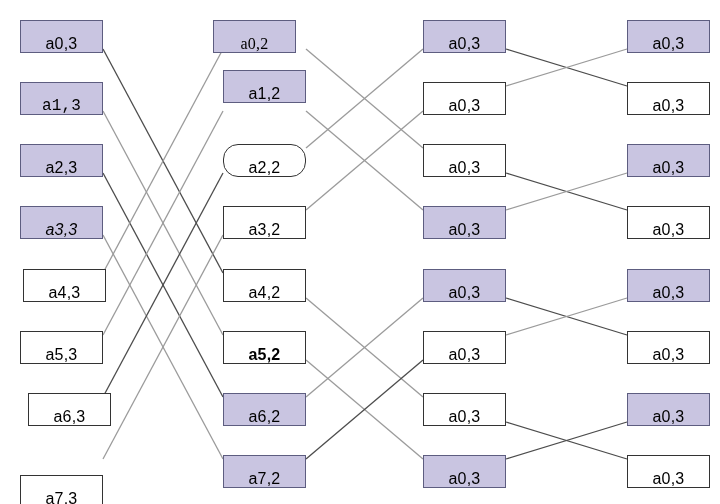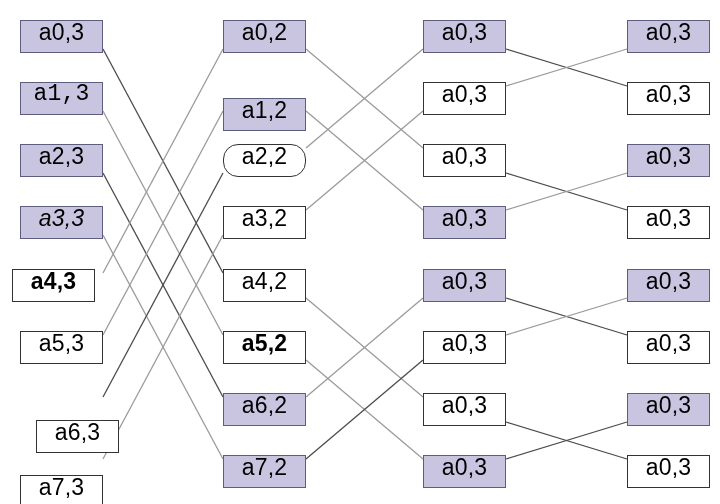--- a/index.html
+++ b/index.html
@@ -21,23 +21,23 @@
     top: 0;
     width: 720px;
     height: 504px;
   }
   .node {
     position: absolute;
     width: 83px;
     height: 33px;
     box-sizing: border-box;
     display: flex;
-    align-items: flex-start;
+    align-items: flex-end;
     justify-content: center;
-    font-size: 23px;
+    font-size: 16px;
     line-height: 1;
     color: #000000;
     letter-spacing: 0.2px;
   }
   .node.plain {
     background: #ffffff;
     border: 1.6px solid #333333;
   }
   .node.highlight {
     background: #c9c5e1;
@@ -80,36 +80,36 @@
       </div>
       <div class="node highlight" style="left: 20px; top: 82px; font-family: Liberation Mono, monospace;">
         <span>a1,3</span>
       </div>
       <div class="node highlight" style="left: 20px; top: 144px;">
         <span>a2,3</span>
       </div>
       <div class="node highlight" style="left: 20px; top: 206px; font-style: italic;">
         <span>a3,3</span>
       </div>
-      <div class="node plain" style="left: 12px; top: 269px; font-weight: bold;">
+      <div class="node plain" style="left: 23px; top: 269px;">
         <span>a4,3</span>
       </div>
       <div class="node plain" style="left: 20px; top: 331px;">
         <span>a5,3</span>
       </div>
-      <div class="node plain" style="left: 36px; top: 393px; margin-top: 27px;">
+      <div class="node plain" style="left: 28px; top: 393px;">
         <span>a6,3</span>
       </div>
       <div class="node plain" style="left: 20px; top: 455px; margin-top: 20px;">
         <span>a7,3</span>
       </div>
-      <div class="node highlight" style="left: 223px; top: 20px;">
+      <div class="node highlight" style="left: 213px; top: 20px; font-family: Liberation Serif, serif;">
         <span>a0,2</span>
       </div>
-      <div class="node highlight" style="left: 223px; top: 98px;">
+      <div class="node highlight" style="left: 223px; top: 70px;">
         <span>a1,2</span>
       </div>
       <div class="node plain" style="left: 223px; top: 144px; border-radius: 15px;">
         <span>a2,2</span>
       </div>
       <div class="node plain" style="left: 223px; top: 206px;">
         <span>a3,2</span>
       </div>
       <div class="node plain" style="left: 223px; top: 269px;">
         <span>a4,2</span>

